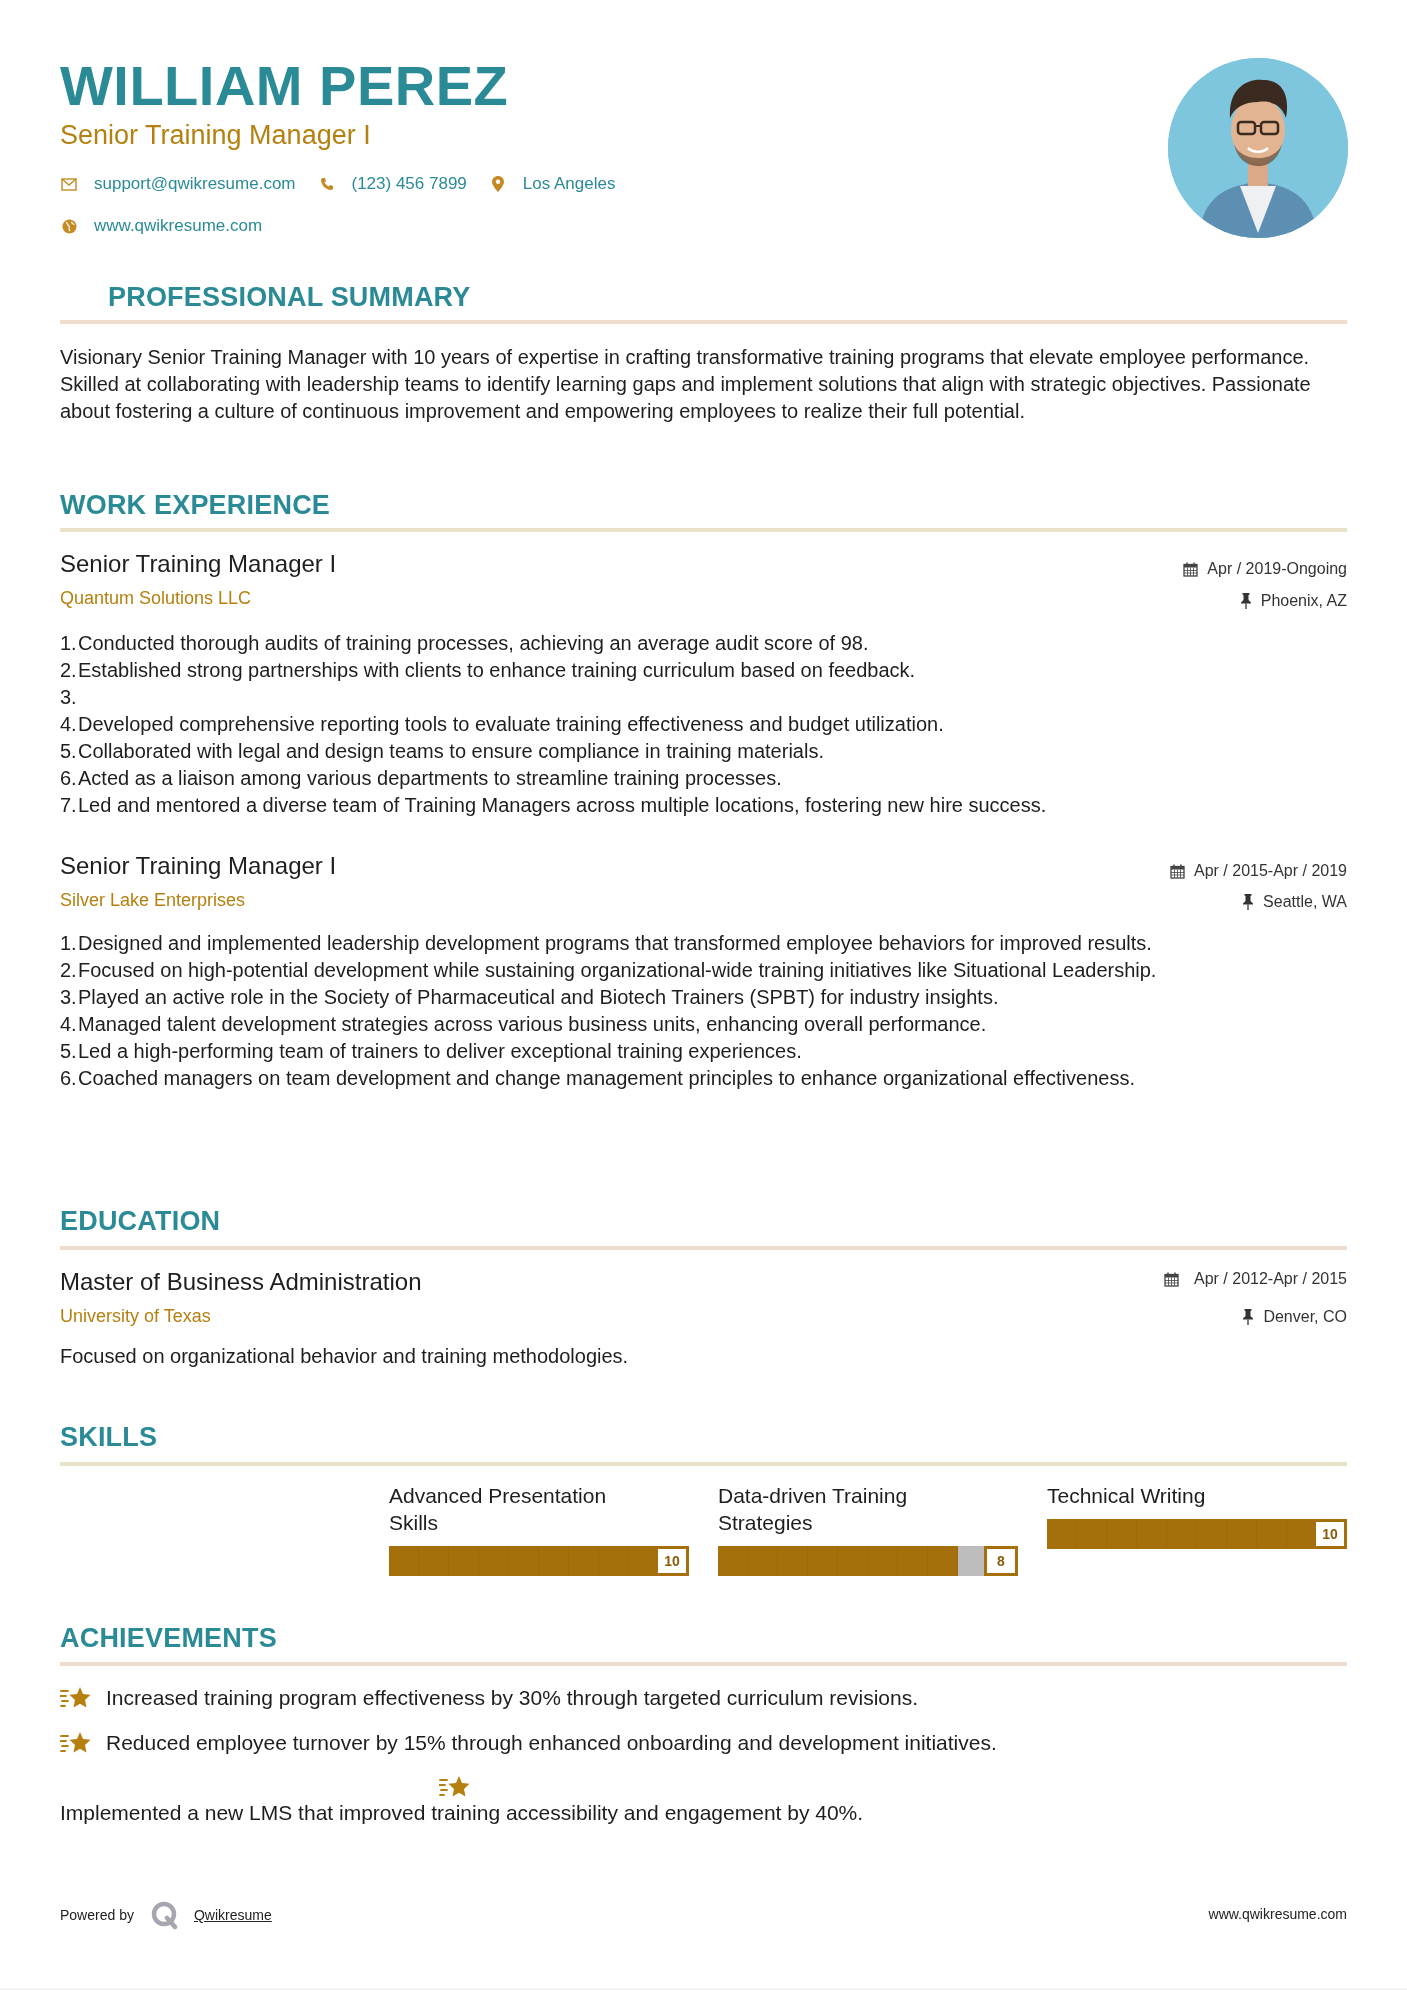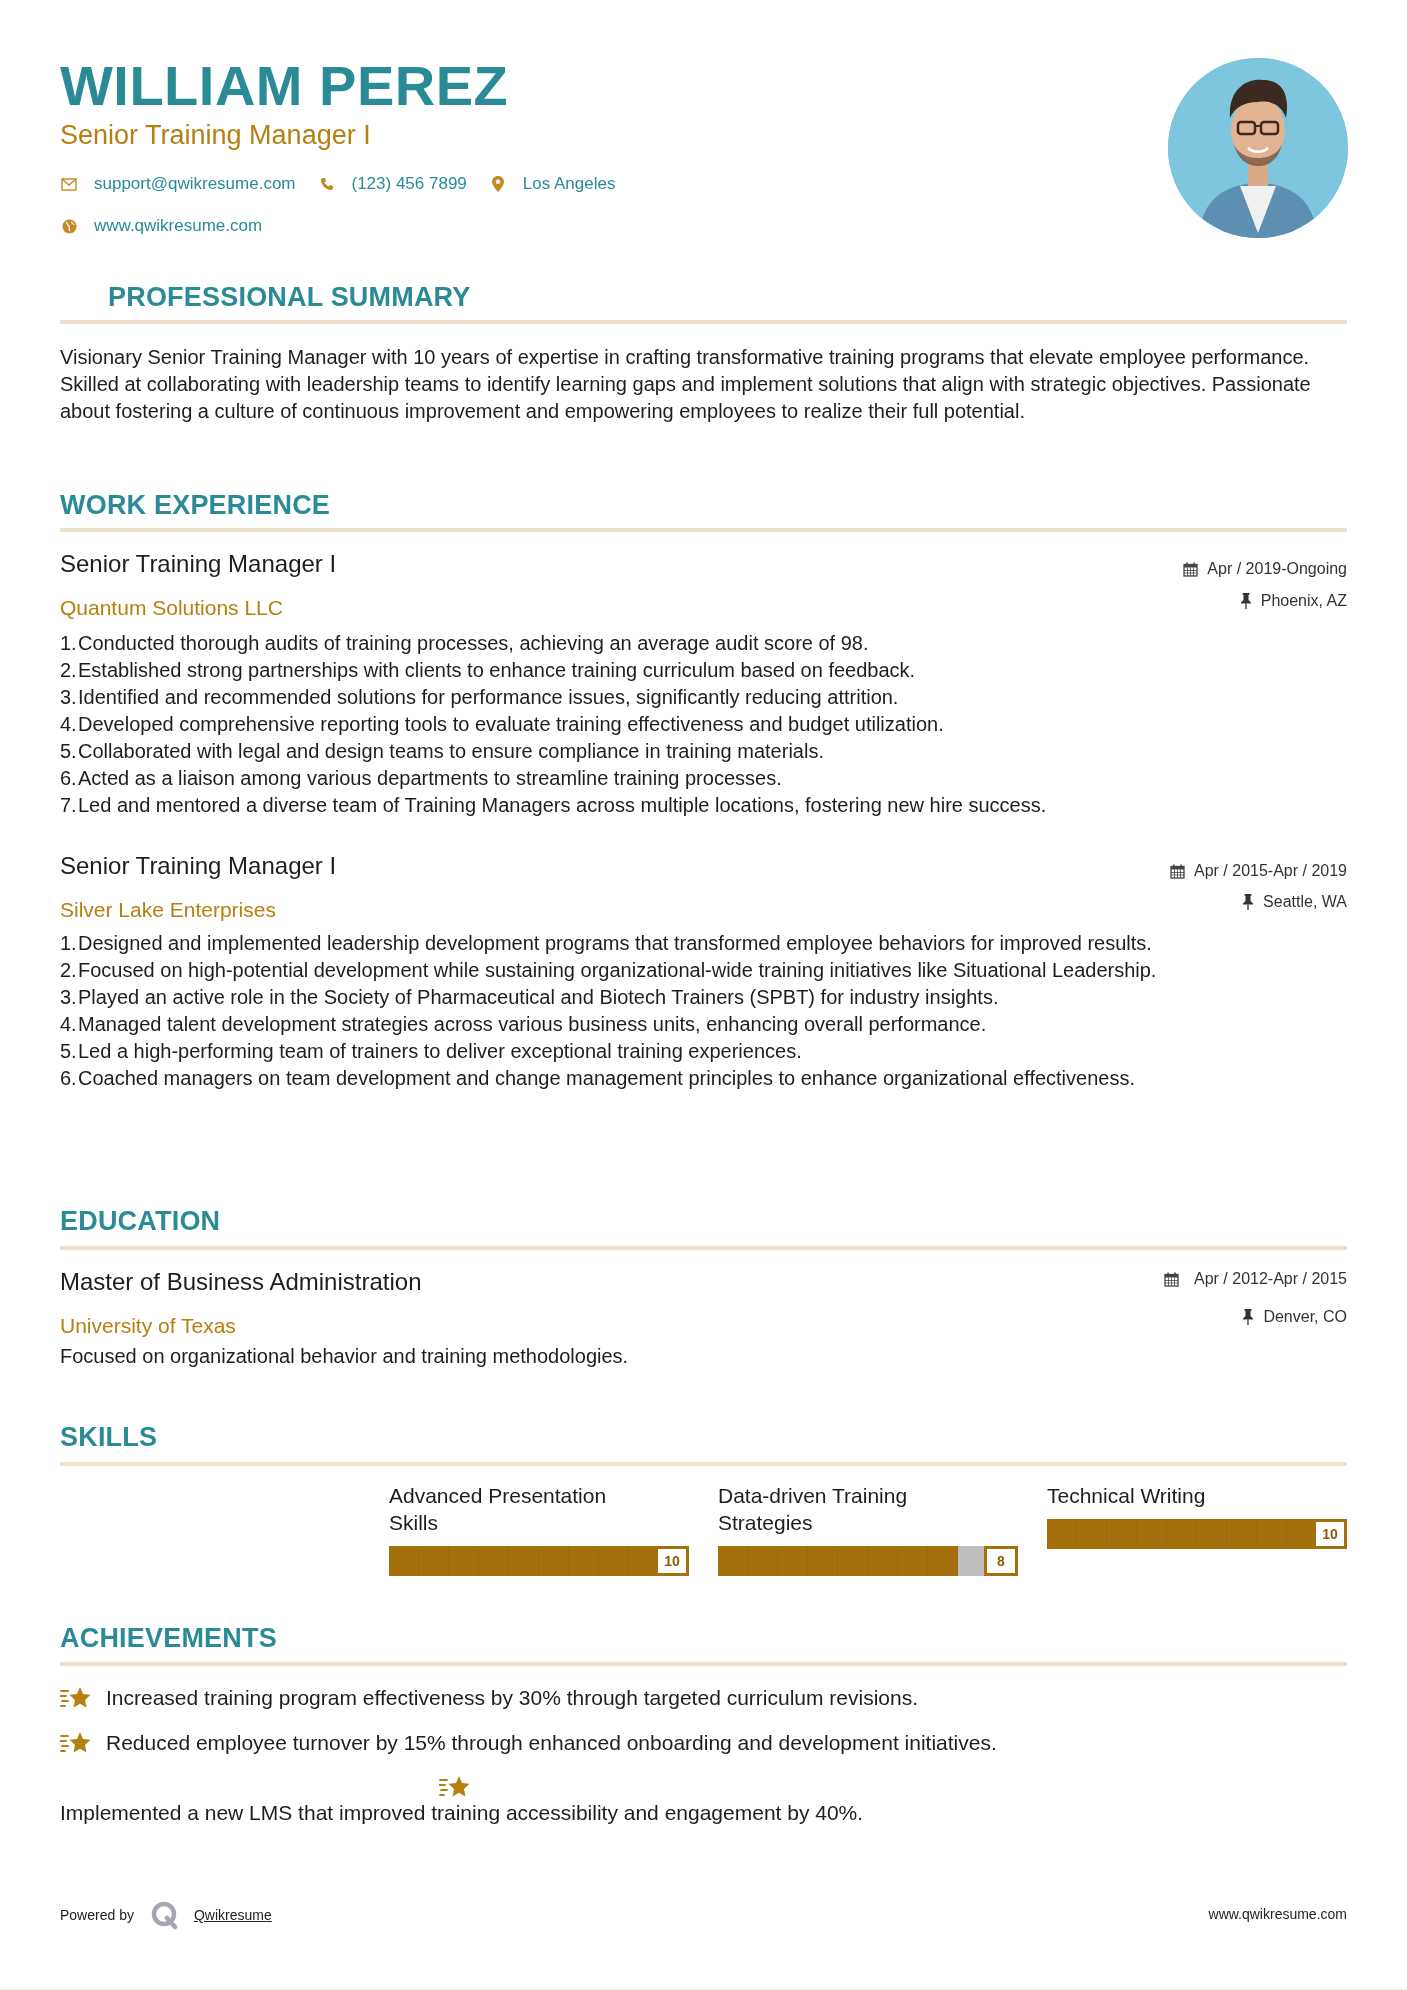--- a/index.html
+++ b/index.html
@@ -14,21 +14,21 @@
   .contact-row .ico { width: 18px; height: 18px; margin-right: 16px; display: inline-flex; align-items: center; justify-content: center; color: #c48a24; }
   .photo { position: absolute; top: 58px; left: 1108px; width: 180px; height: 180px; border-radius: 50%; background: #7ec6de; overflow: hidden; }
 
   .section-h { position: absolute; left: 0; font-size: 27px; font-weight: 700; color: #2a8b96; letter-spacing: 0.2px; }
   .rule { position: absolute; left: 0; width: 1287px; height: 4px; background: #efdccd; }
   .rule.w { background: #e9e2c8; }
 
   .para { position: absolute; left: 0; width: 1287px; font-size: 20px; line-height: 27px; color: #1e1e1e; }
 
   .job-title { position: absolute; left: 0; font-size: 24px; color: #1e1e1e; }
-  .company { position: absolute; left: 0; font-size: 21px; color: #b5800f; margin-top: 8px; }
+  .company { position: absolute; left: 0; font-size: 18px; color: #b5800f; }
   .meta { position: absolute; right: 0; font-size: 16px; color: #333; display: flex; align-items: center; }
   .meta .mi { margin-right: 9px; display: inline-flex; }
 
   .list { position: absolute; left: 0; width: 1287px; font-size: 20px; line-height: 27px; color: #1e1e1e; list-style: none; }
   .list li { display: flex; }
   .list li .num { width: 18px; flex: none; }
 
   .skill { position: absolute; width: 300px; }
   .skill .lbl { font-size: 21px; line-height: 27px; color: #1e1e1e; }
   .bar { position: relative; height: 30px; margin-top: 10px; width: 300px; display: flex; }
@@ -145,21 +145,20 @@
     <li>
         <span class="num">1.</span>
         <span>Conducted thorough audits of training processes, achieving an average audit score of 98.</span>
       </li>
     <li>
         <span class="num">2.</span>
         <span>Established strong partnerships with clients to enhance training curriculum based on feedback.</span>
       </li>
     <li>
         <span class="num">3.</span>
-        <span>Identified and recommended solutions for performance issues, significantly reducing attrition.</span>
       </li>
     <li>
         <span class="num">4.</span>
         <span>Developed comprehensive reporting tools to evaluate training effectiveness and budget utilization.</span>
       </li>
     <li>
         <span class="num">5.</span>
         <span>Collaborated with legal and design teams to ensure compliance in training materials.</span>
       </li>
     <li>

